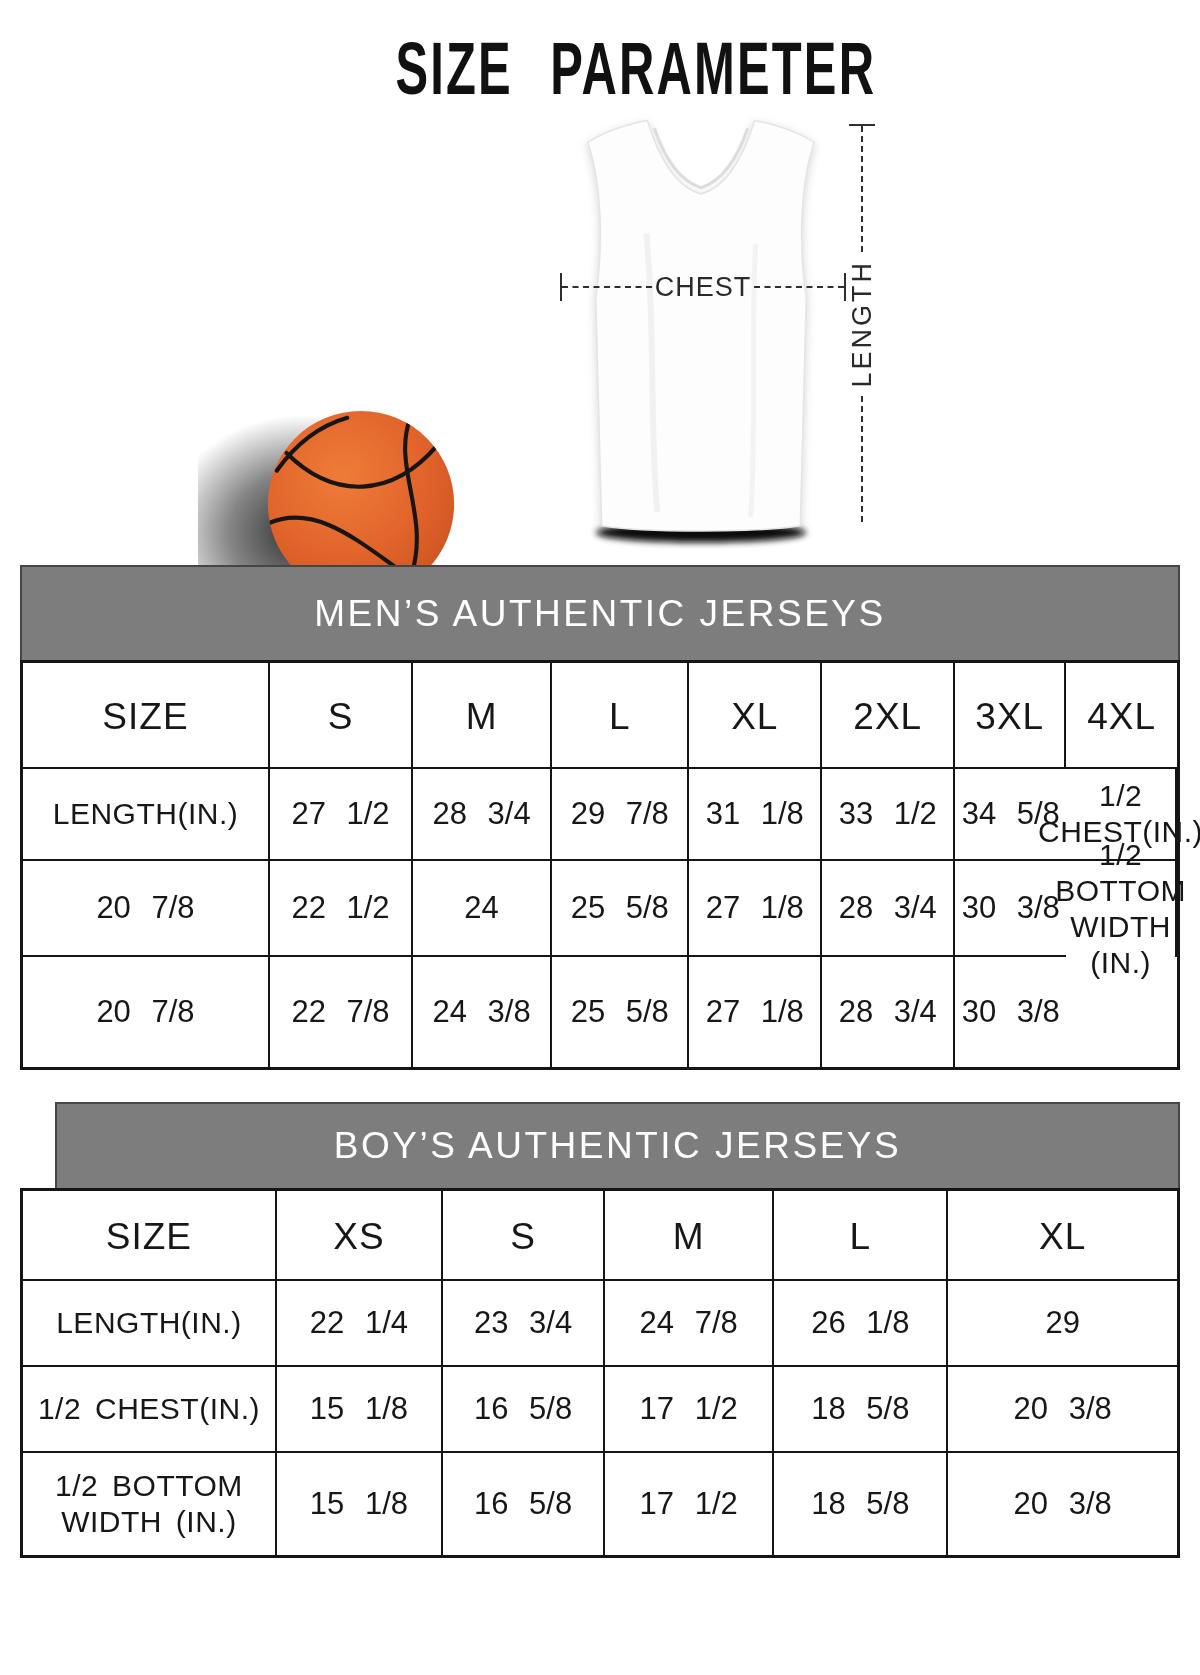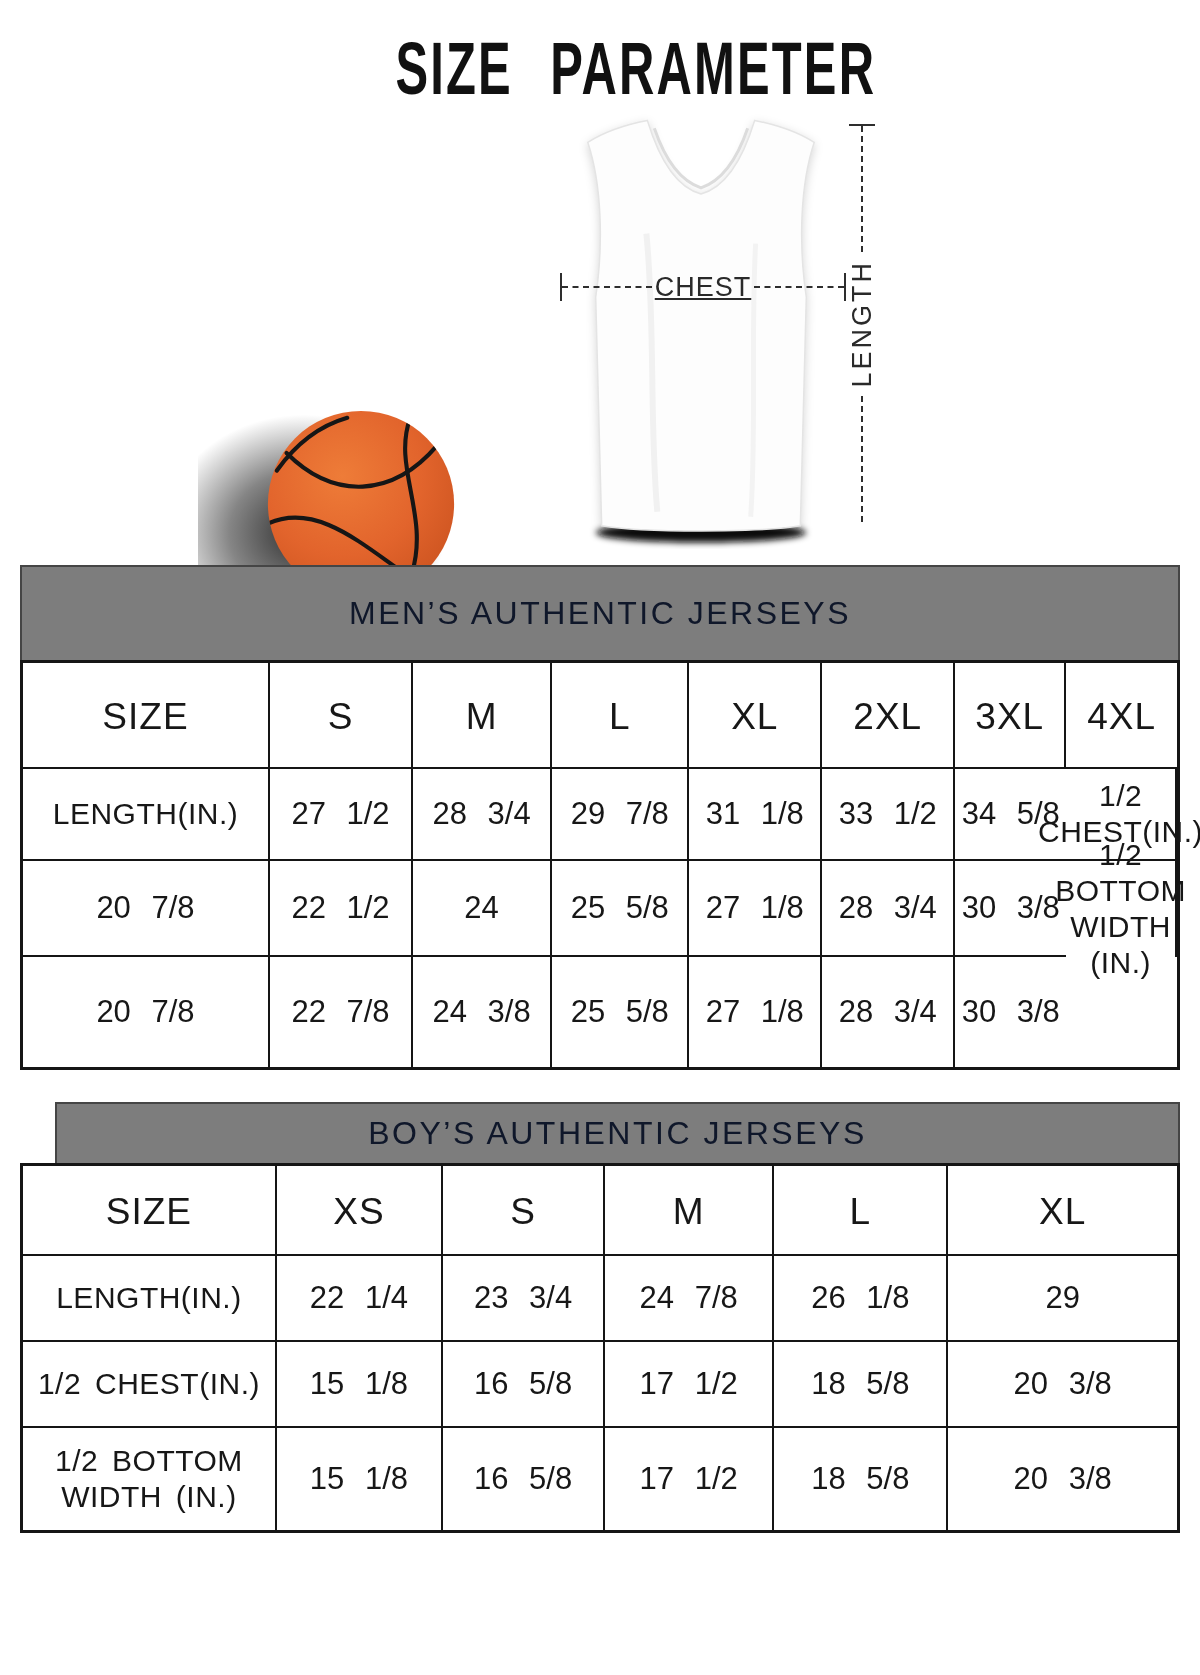--- a/index.html
+++ b/index.html
@@ -14,35 +14,35 @@
 
   
   .hero{position:absolute;left:0;top:100px;width:1200px;height:460px;}
   .ball-shadow{position:absolute;left:198px;top:310px;width:252px;height:212px;
                background:radial-gradient(ellipse at 42% 58%,rgba(12,12,12,.88) 0%,rgba(12,12,12,.5) 36%,rgba(12,12,12,0) 68%);}
   .ball{position:absolute;left:263px;top:306px;width:196px;height:196px;}
   .jersey{position:absolute;left:552px;top:12px;width:298px;height:437px;}
   .chest-line{position:absolute;left:560px;top:172px;width:286px;height:30px;display:flex;align-items:center;}
   .tick-v{width:2px;height:28px;background:#2e2e2e;}
   .dash-h{flex:1;height:0;border-top:2px dashed #2e2e2e;}
-  .chest-label{font-size:27px;color:#2a2a2a;letter-spacing:1px;padding:0 3px;white-space:nowrap;text-decoration:underline;}
+  .chest-label{font-size:27px;color:#2a2a2a;letter-spacing:1px;padding:0 3px;white-space:nowrap;}
   .length-line{position:absolute;left:844px;top:24px;width:36px;height:398px;
                display:flex;flex-direction:column;align-items:center;}
   .tick-h{width:26px;height:2px;background:#2e2e2e;}
   .dash-v{flex:1;width:0;border-left:2px dashed #2e2e2e;}
   .length-label{writing-mode:vertical-rl;transform:rotate(180deg);font-size:27px;letter-spacing:3px;
                 color:#2a2a2a;margin:8px 0;}
 
   
   .table-block{position:absolute;left:20px;width:1160px;}
   .band{box-sizing:border-box;background:#7d7d7d;border:2px solid #454545;border-bottom:none;
         display:flex;align-items:center;justify-content:center;}
   .band-men{height:95px;}
-  .band-boys{height:61px;margin-left:35px;}
-  .band span{color:#0f172a;font-size:32px;letter-spacing:2.5px;white-space:nowrap;}
+  .band-boys{height:86px;margin-left:35px;}
+  .band span{color:#ffffff;font-size:37px;letter-spacing:2.5px;white-space:nowrap;}
   .grid{display:grid;border:3px solid #151515;background:#fff;}
   .grid-men{grid-template-columns:21.4% 12.4% 12.05% 11.9% 11.5% 11.55% 9.6% 9.6%;
             grid-template-rows:106px 92px 96px 110px;}
   .grid-boys{grid-template-columns:22% 14.4% 14.05% 14.65% 15.1% 19.8%;
              grid-template-rows:90px 86px 86px 102px;}
   .c{border-right:2px solid #151515;border-bottom:2px solid #151515;
      display:flex;flex-direction:column;align-items:center;justify-content:center;color:#171717;}
   .lc{border-right:none;}
   .lr{border-bottom:none;}
   .head{font-size:37px;letter-spacing:1px;padding-top:4px;}

